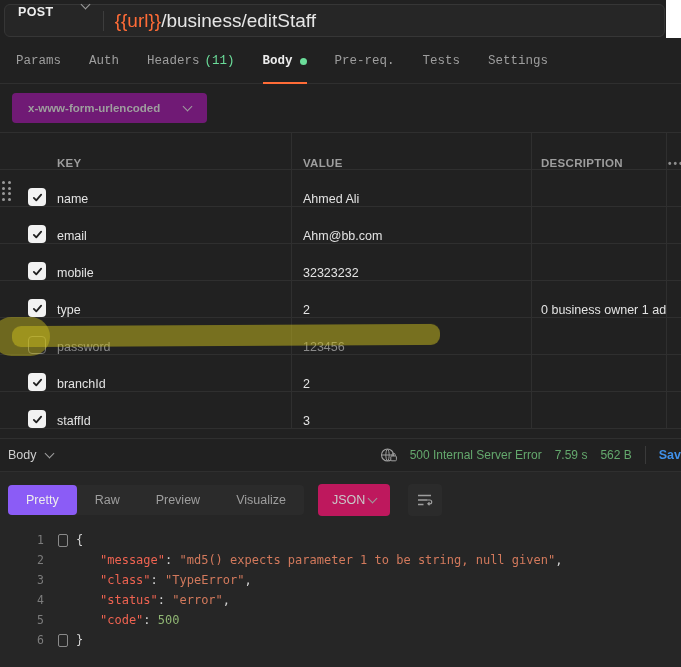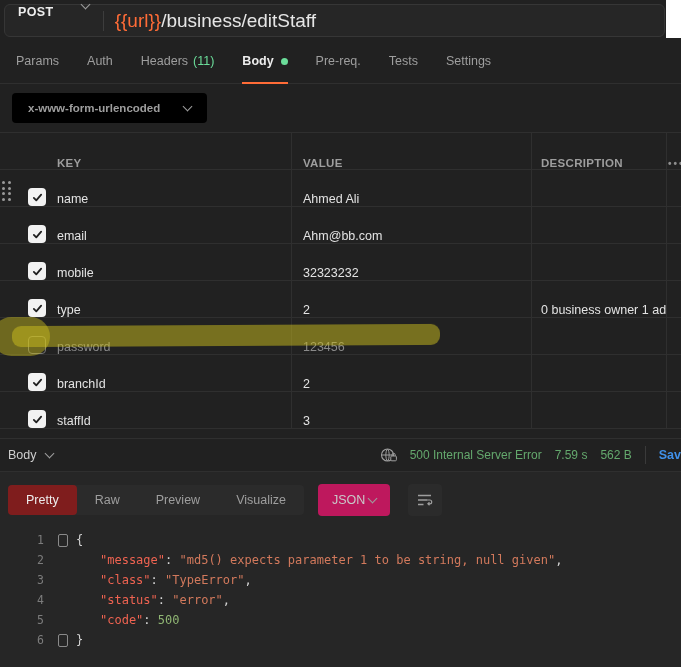--- a/index.html
+++ b/index.html
@@ -19,27 +19,27 @@
   .chev{ width:7px; height:7px; border-right:1.5px solid #9e9e9e; border-bottom:1.5px solid #9e9e9e;
          transform:rotate(45deg); margin-top:-4px; flex:none; }
   .vdiv{ width:1px; height:20px; background:#3d3d3d; }
   .url-text{ padding-left:11px; font-size:19px; color:#e6e6e6; white-space:nowrap; }
   .url-var{ color:#ff6c37; }
   .white-corner{ position:absolute; top:0; right:0; width:15px; height:38px; background:#ffffff; }
   
   .req-tabs{ display:flex; align-items:stretch; height:44px; padding-left:16px; gap:28px;
              border-bottom:1px solid #2f2f2f; }
   .req-tab{ display:flex; align-items:center; gap:5px; font-size:12.5px; color:#9e9e9e;
-            cursor:pointer; border-bottom:2px solid transparent; margin-bottom:-1px; }
+            cursor:pointer; border-bottom:2px solid transparent; margin-bottom:-1px;font-family:Liberation Mono, monospace; }
   .req-tab.active{ color:#ededed; font-weight:bold; border-bottom-color:#ff6c37; }
   .tab-count{ color:#6bdd9a; }
   .tab-dot{ width:7px; height:7px; border-radius:50%; background:#6bdd9a; margin-left:2px; }
   
   .bodytype-row{ height:48px; display:flex; align-items:center; padding-left:12px; }
-  .bodytype-btn{ display:flex; align-items:center; gap:24px; background:#000000; border:none;
+  .bodytype-btn{ display:flex; align-items:center; gap:24px; background:#701a75; border:none;
                  border-radius:4px; padding:9px 16px; font-size:11.5px; font-weight:bold;
                  color:#9e9e9e; cursor:pointer; font-family:inherit; }
   
   .ptable{ border-top:1px solid #2f2f2f; }
   .thead,.trow{ display:flex; height:37px; border-bottom:1px solid #2f2f2f; }
   .cell{ display:flex; align-items:flex-end; border-right:1px solid #2f2f2f; overflow:hidden; }
   .c-key{ width:292px; padding-left:28px; gap:11px; }
   .c-val{ width:240px; padding-left:11px; }
   .c-desc{ width:135px; padding-left:9px; white-space:nowrap; }
   .c-more{ flex:1; border-right:none; padding-left:1px; }
@@ -67,21 +67,21 @@
   .meta-left{ display:flex; align-items:center; gap:9px; font-size:12.5px; color:#cfcfcf; cursor:pointer; }
   .meta-right{ margin-left:auto; display:flex; align-items:center; gap:13px; font-size:12px;
                color:#64a86d; white-space:nowrap; }
   .meta-sep{ width:1px; height:18px; background:#3a3a3a; }
   .save-link{ color:#4090e8; font-weight:bold; font-size:12.5px; cursor:pointer; }
   
   .resp-body{ height:197px; background:#262626; border-top:1px solid #2f2f2f; padding-top:12px; }
   .resp-toolbar{ display:flex; align-items:center; padding:0 8px; gap:14px; }
   .view-group{ display:flex; background:#2b2b2b; border-radius:4px; }
   .view-tab{ padding:8px 18px; font-size:12.5px; color:#9e9e9e; cursor:pointer; border-radius:4px; }
-  .view-tab.active{ background:#7f1d1d; color:#ededed; }
+  .view-tab.active{ background:#8b5cf6; color:#ededed; }
   .format-btn{ display:flex; align-items:center; gap:4px; background:#be185d; border-radius:4px;
                padding:9px 14px; font-size:12.5px; color:#c9c9c9; cursor:pointer; }
   .icon-btn{ width:34px; height:32px; background:#2b2b2b; border-radius:4px; display:flex;
              align-items:center; justify-content:center; cursor:pointer; margin-left:4px; }
   
   .code-area{ padding-top:14px; font-family:"DejaVu Sans Mono","Liberation Mono",monospace;
               font-size:12px; }
   .cline{ display:flex; align-items:flex-start; line-height:20px; }
   .lnum{ width:58px; text-align:right; padding-right:14px; color:#7c7c7c; flex:none; font-size:11.5px; }
   .fold{ width:18px; flex:none; height:20px; display:flex; align-items:center; }

